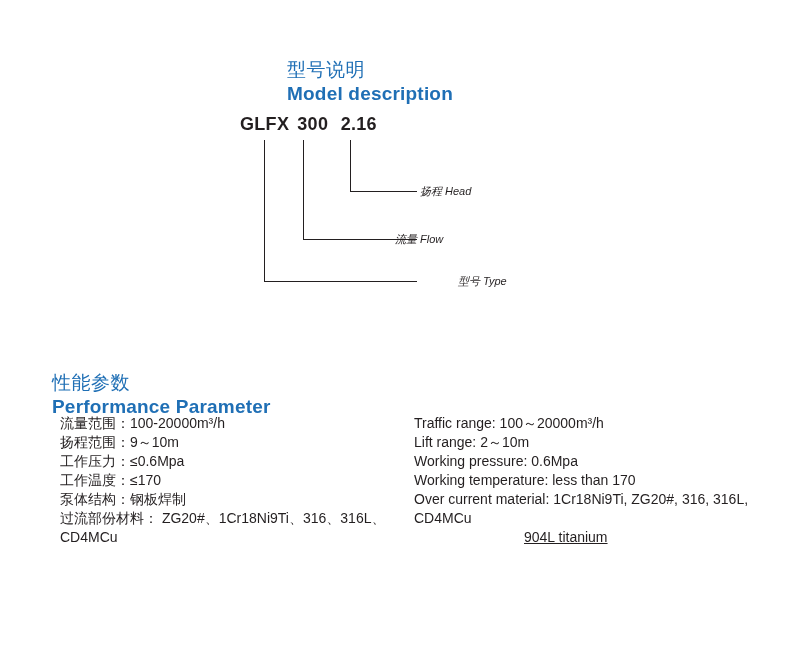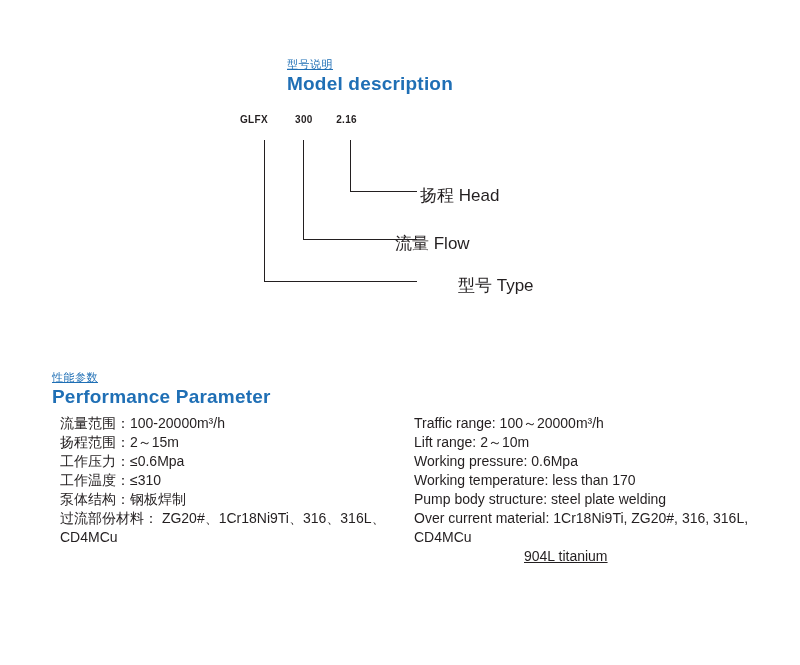--- a/index.html
+++ b/index.html
@@ -27,43 +27,42 @@
     position: absolute;
     left: 0;
     top: 0;
     width: 800px;
   }
   .heading {
     color: #1f6fb5;
     line-height: 1.25;
   }
   .heading .cn {
-    font-size: 11px;
+    font-size: 19px;
     display: block;
     letter-spacing: 0.5px;
-    text-decoration: underline;
   }
   .heading .en {
     font-size: 19px;
     display: block;
     font-weight: bold;
     letter-spacing: 0.2px;
     text-align: center;
   }
   #model-heading {
     position: absolute;
     left: 287px;
     top: 58px;
   }
 
   .code-row {
     position: absolute;
     left: 240px;
     top: 114px;
-    font-size: 10px;
+    font-size: 18px;
     color: #231f20;
     font-weight: bold;
     letter-spacing: 0.3px;
   }
   .code-row span {
     display: inline-block;
   }
   .code-token-1 { width: 52px; }
   .code-token-2 { width: 38px; }
   .code-token-3 { width: 40px; }
@@ -74,23 +73,24 @@
     width: 1px;
     background: #231f20;
   }
   .hline {
     position: absolute;
     height: 1px;
     background: #231f20;
   }
   .leader-label {
     position: absolute;
-    font-size: 17px;
+    font-size: 11px;
     color: #231f20;
     white-space: nowrap;
+    font-style: italic;
   }
 
   
   #v-head   { left: 350px; top: 140px; height: 52px; }
   #h-head   { left: 350px; top: 191px; width: 67px; }
   #lbl-head { left: 420px; top: 184px; }
 
   
   #v-flow   { left: 303px; top: 140px; height: 100px; }
   #h-flow   { left: 303px; top: 239px; width: 114px; }
@@ -166,30 +166,29 @@
     <div class="leader-label" id="lbl-type">型号 Type</div>
   </div>
 
   <div class="heading" id="perf-heading">
     <span class="cn">性能参数</span>
     <span class="en">Performance Parameter</span>
   </div>
 
   <div class="params" id="params-cn">
     <div class="param-line">流量范围：100-20000m³/h</div>
-    <div class="param-line">扬程范围：2～15m</div>
+    <div class="param-line">扬程范围：9～10m</div>
     <div class="param-line">工作压力：≤0.6Mpa</div>
-    <div class="param-line">工作温度：≤310</div>
+    <div class="param-line">工作温度：≤170</div>
     <div class="param-line">泵体结构：钢板焊制</div>
     <div class="param-line">过流部份材料： ZG20#、1Cr18Ni9Ti、316、316L、CD4MCu</div>
   </div>
 
   <div class="params" id="params-en">
     <div class="param-line">Traffic range: 100～20000m³/h</div>
     <div class="param-line">Lift range: 2～10m</div>
     <div class="param-line">Working pressure: 0.6Mpa</div>
     <div class="param-line">Working temperature: less than 170</div>
-    <div class="param-line">Pump body structure: steel plate welding</div>
     <div class="param-line">Over current material: 1Cr18Ni9Ti, ZG20#, 316, 316L, CD4MCu</div>
     <div class="param-line indent">904L titanium</div>
   </div>
 
 </div>
 
 </body></html>

